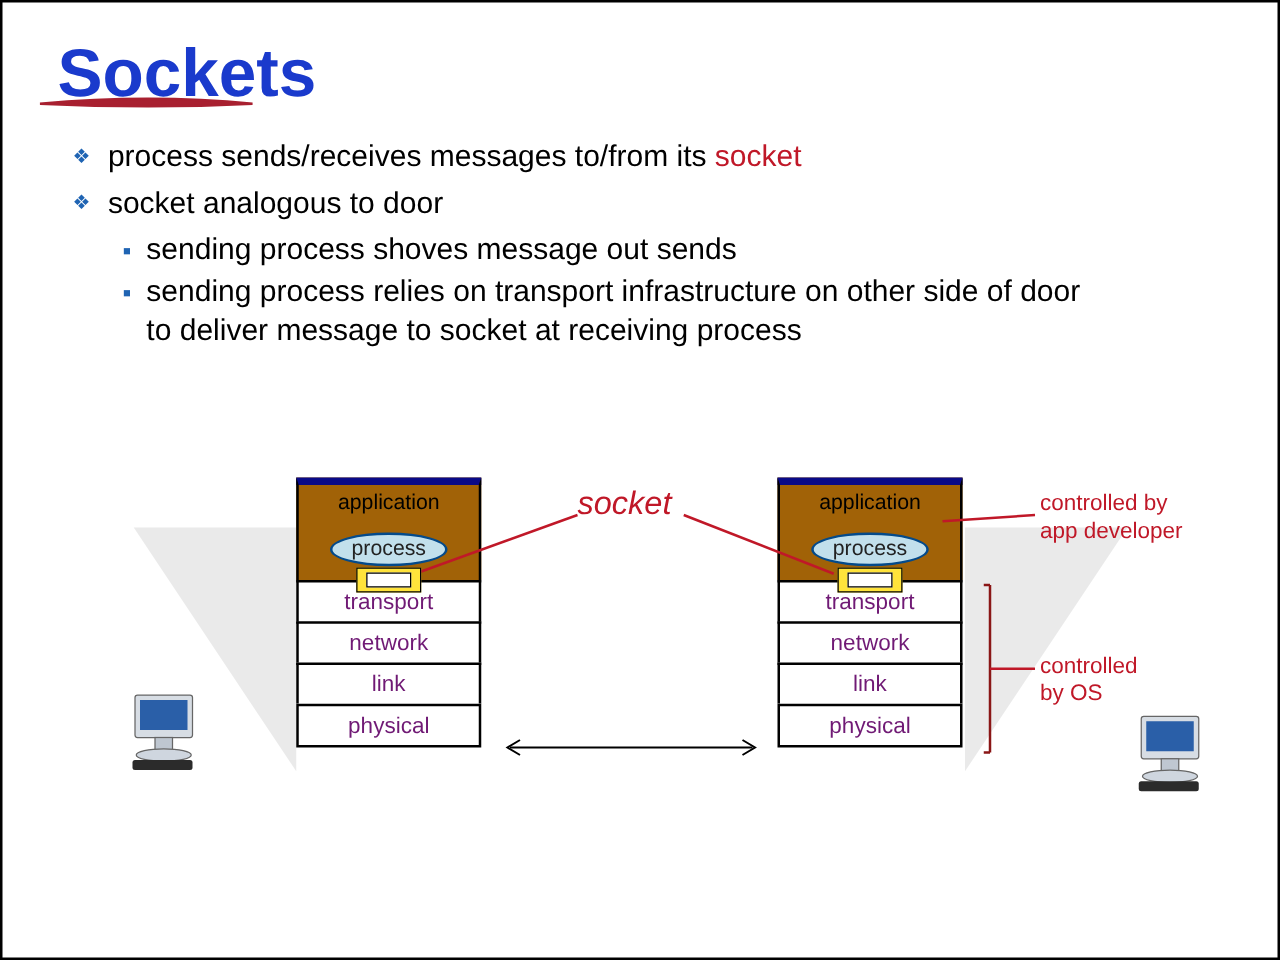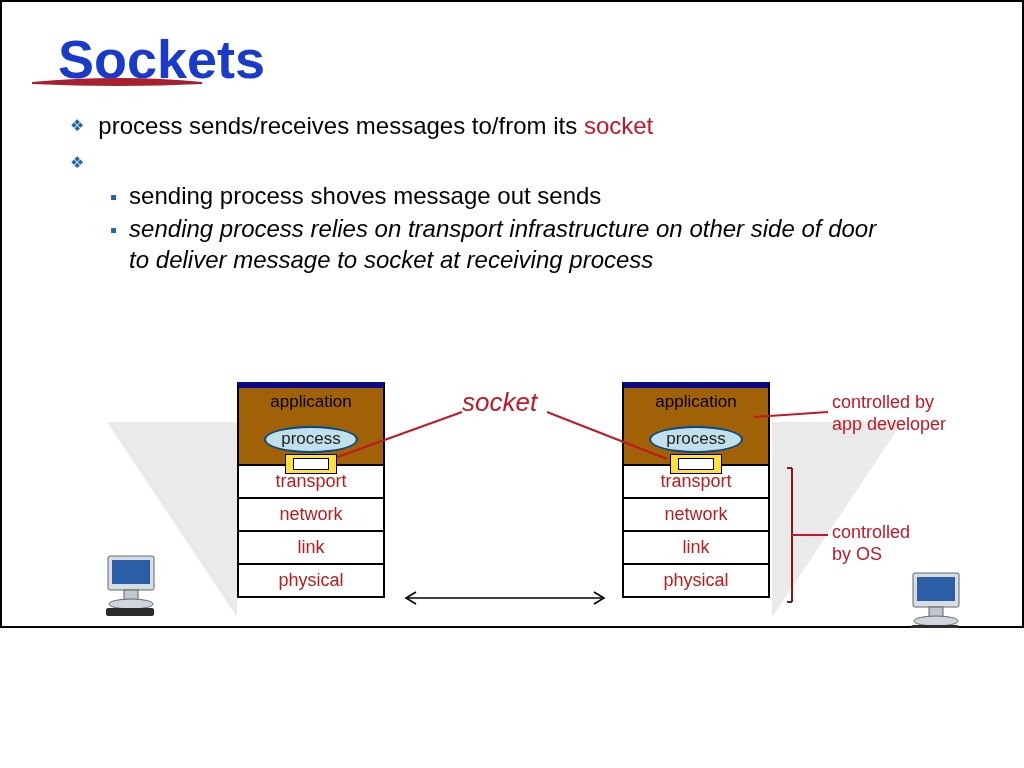--- a/index.html
+++ b/index.html
@@ -3,25 +3,25 @@
 <meta charset="utf-8">
 <style>
 body {
   margin: 0;
   padding: 0;
   font-family: Verdana, Geneva, sans-serif;
   background: #fff;
 }
 .slide {
   width: 1024px;
-  height: 628px;
+  height: 768px;
   box-sizing: border-box;
   border: 2px solid #000;
   position: relative;
-  padding: 18px 38px;
+  padding: 18px 26px;
 }
 .title {
   font-family: "Gill Sans", "Gill Sans MT", Verdana, sans-serif;
   font-size: 54px;
   color: #1a3acc;
   font-weight: bold;
   margin: 8px 0 0 18px;
   display: inline-block;
   position: relative;
 }
@@ -111,21 +111,21 @@
   position: absolute;
   left: 7px; right: 7px; top: 3px; bottom: 3px;
   background: #fff;
   border: 1px solid #000;
 }
 .cell {
   border: 2px solid #000;
   border-bottom: none;
   background: #fff;
   text-align: center;
-  color: #b91c1c;
+  color: #701a75;
   font-size: 18px;
   padding: 5px 0;
 }
 .cell.last { border-bottom: 2px solid #000; }
 
 .beam {
   position: absolute;
   width: 0; height: 0;
   border-style: solid;
 }
@@ -194,28 +194,29 @@
 
   <div class="bullets">
     <div class="bullet-1">
       <span class="marker">❖</span>
       <span>
         <span>process sends/receives messages to/from its </span><span class="redword">socket</span>
       </span>
     </div>
     <div class="bullet-1">
       <span class="marker">❖</span>
+      <span>socket analogous to door</span>
     </div>
     <div class="bullet-2">
       <span class="marker">▪</span>
       <span>sending process shoves message out sends</span>
     </div>
     <div class="bullet-2">
       <span class="marker">▪</span>
-      <span style="max-width:760px;display:inline-block;font-style:italic;">sending process relies on transport infrastructure on other side of door to deliver message to socket at receiving process</span>
+      <span style="max-width:760px;display:inline-block;">sending process relies on transport infrastructure on other side of door to deliver message to socket at receiving process</span>
     </div>
   </div>
 
   <div class="diagram">
 
     <div class="beam beamL"></div>
     <div class="beam beamR"></div>
 
     <div class="host hostL">
       <div class="hdrcell" style="height:70px;">

